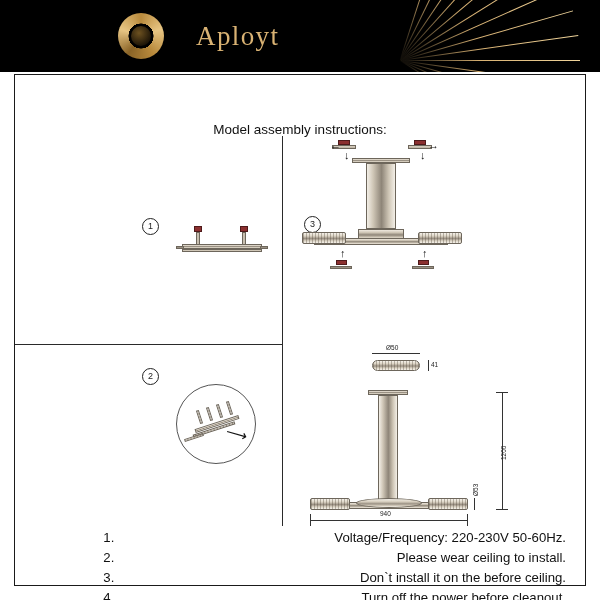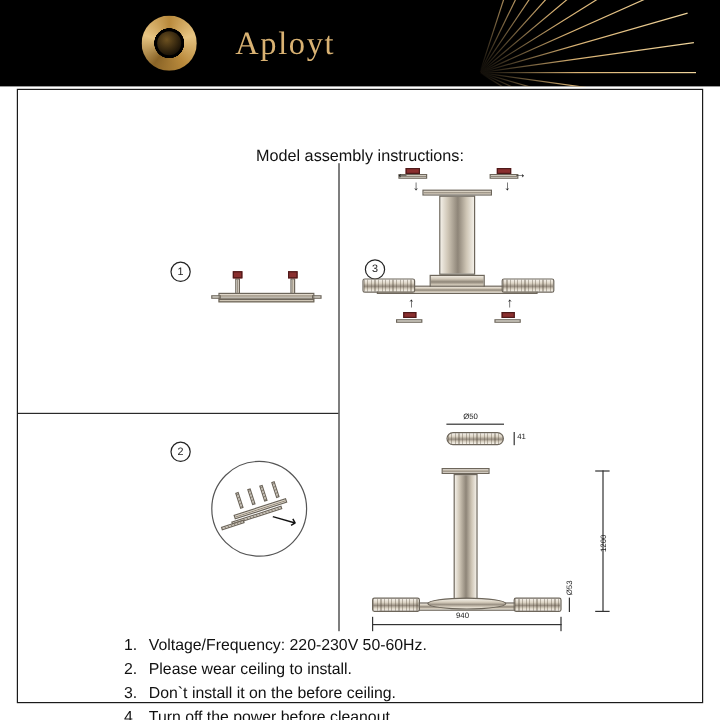--- a/index.html
+++ b/index.html
@@ -240,20 +240,21 @@
     color: #111;
   }
   .instructions ol {
     margin: 0;
     padding: 0 0 0 22px;
     list-style: decimal;
   }
   .instructions li {
     padding-left: 6px;
     margin-bottom: 0.5px;
+    text-align: right;
   }
 </style>
 </head>
 <body>
 
 <div class="page">
 
   <div class="banner">
     <div class="banner-logo-mark">
       <div class="ring"></div>

